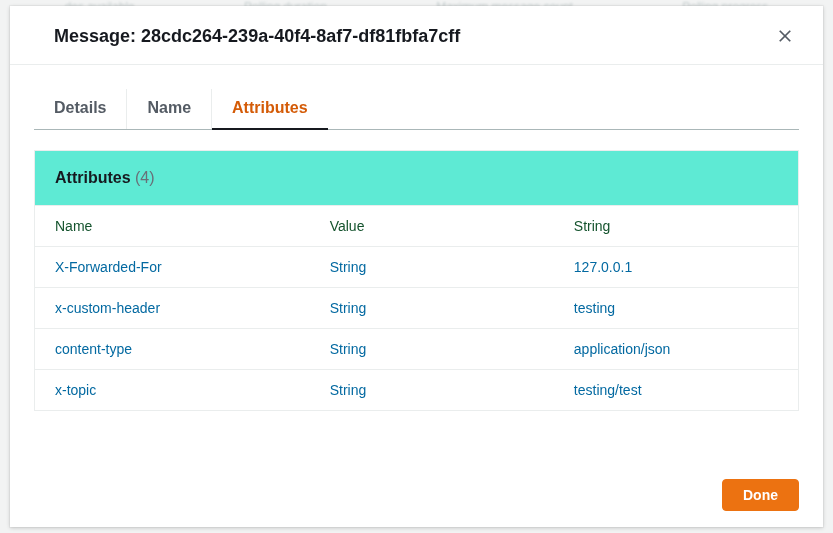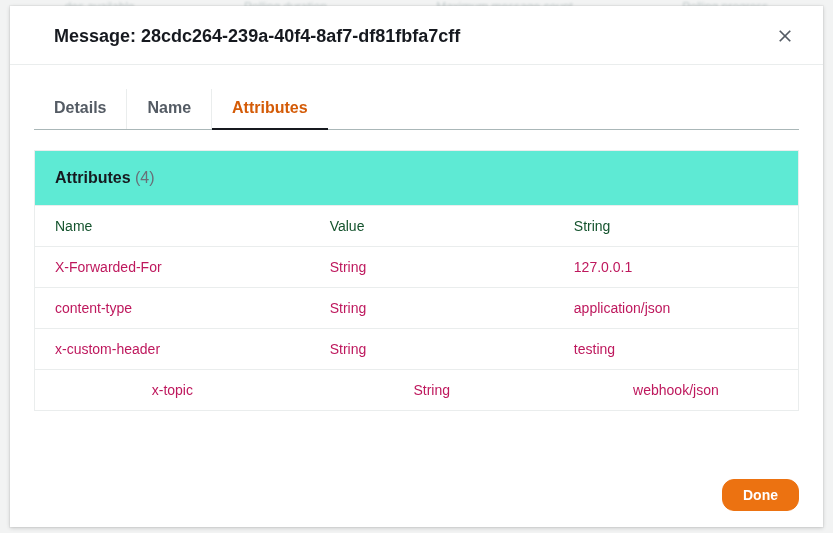--- a/index.html
+++ b/index.html
@@ -119,36 +119,36 @@
   }
   .table thead th {
     color: #14532d;
     font-weight: 400;
     border-top: 1px solid #eaeded;
     border-bottom: 1px solid #eaeded;
     background: #fff;
   }
   .table tbody td {
     border-bottom: 1px solid #eaeded;
-    color: #be185d;
-  }
-  .table tbody tr:last-child td { border-bottom: none; text-align: center; }
+    color: #0369a1;
+  }
+  .table tbody tr:last-child td { border-bottom: none; }
   .modal-footer {
     padding: 16px 24px;
     display: flex;
     justify-content: flex-end;
   }
   .btn-primary {
     background: #ec7211;
     color: #fff;
     border: 1px solid #ec7211;
     font-weight: 700;
     font-size: 14px;
     padding: 7px 20px;
-    border-radius: 12px;
+    border-radius: 4px;
     cursor: pointer;
   }
   .col-name { width: 36%; }
   .col-type { width: 32%; }
   .col-value { width: 32%; }
 </style>
 </head>
 <body>
 
 <div class="bg-blur">
@@ -196,33 +196,33 @@
             <th>String</th>
           </tr>
         </thead>
         <tbody>
           <tr>
             <td>X-Forwarded-For</td>
             <td>String</td>
             <td>127.0.0.1</td>
           </tr>
           <tr>
+            <td>x-custom-header</td>
+            <td>String</td>
+            <td>testing</td>
+          </tr>
+          <tr>
             <td>content-type</td>
             <td>String</td>
             <td>application/json</td>
           </tr>
           <tr>
-            <td>x-custom-header</td>
-            <td>String</td>
-            <td>testing</td>
-          </tr>
-          <tr>
             <td>x-topic</td>
             <td>String</td>
-            <td>webhook/json</td>
+            <td>testing/test</td>
           </tr>
         </tbody>
       </table>
     </div>
   </div>
 
   <div class="modal-footer">
     <button class="btn-primary">Done</button>
   </div>
 </div>

